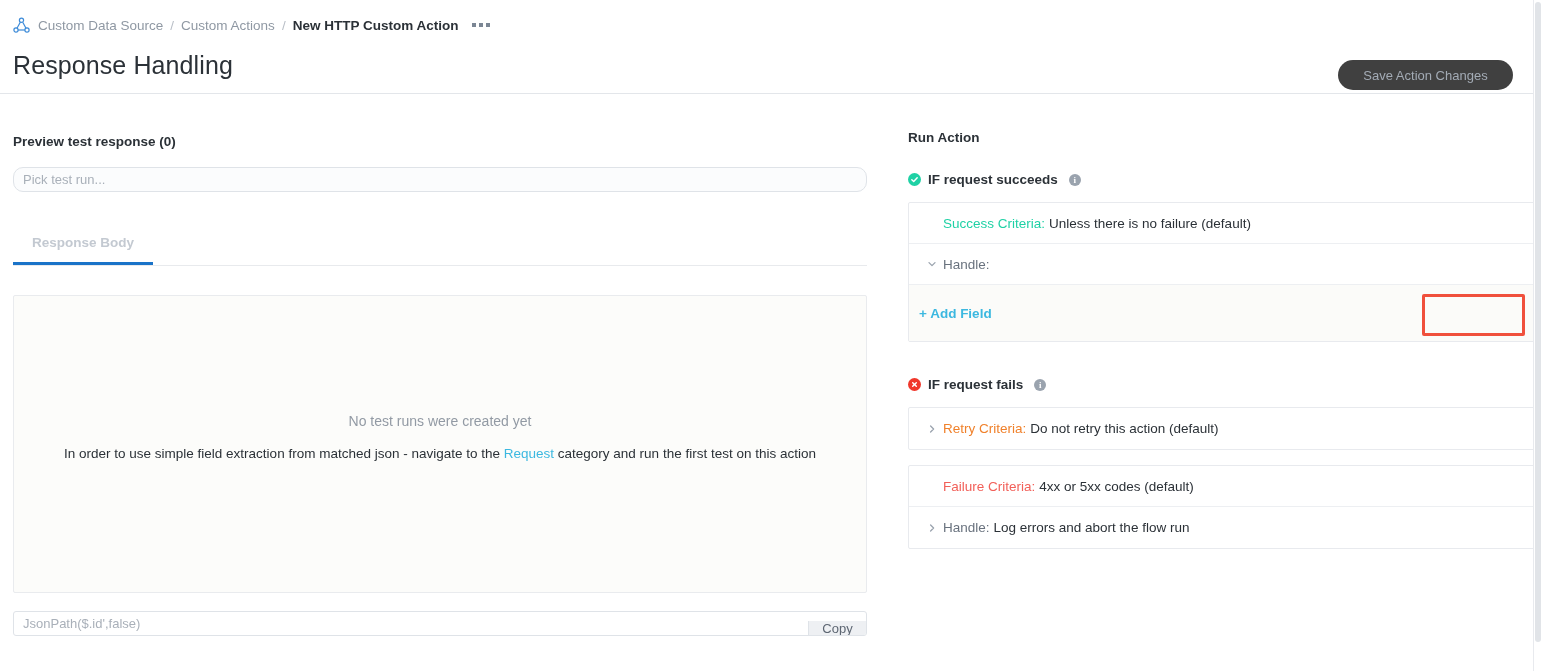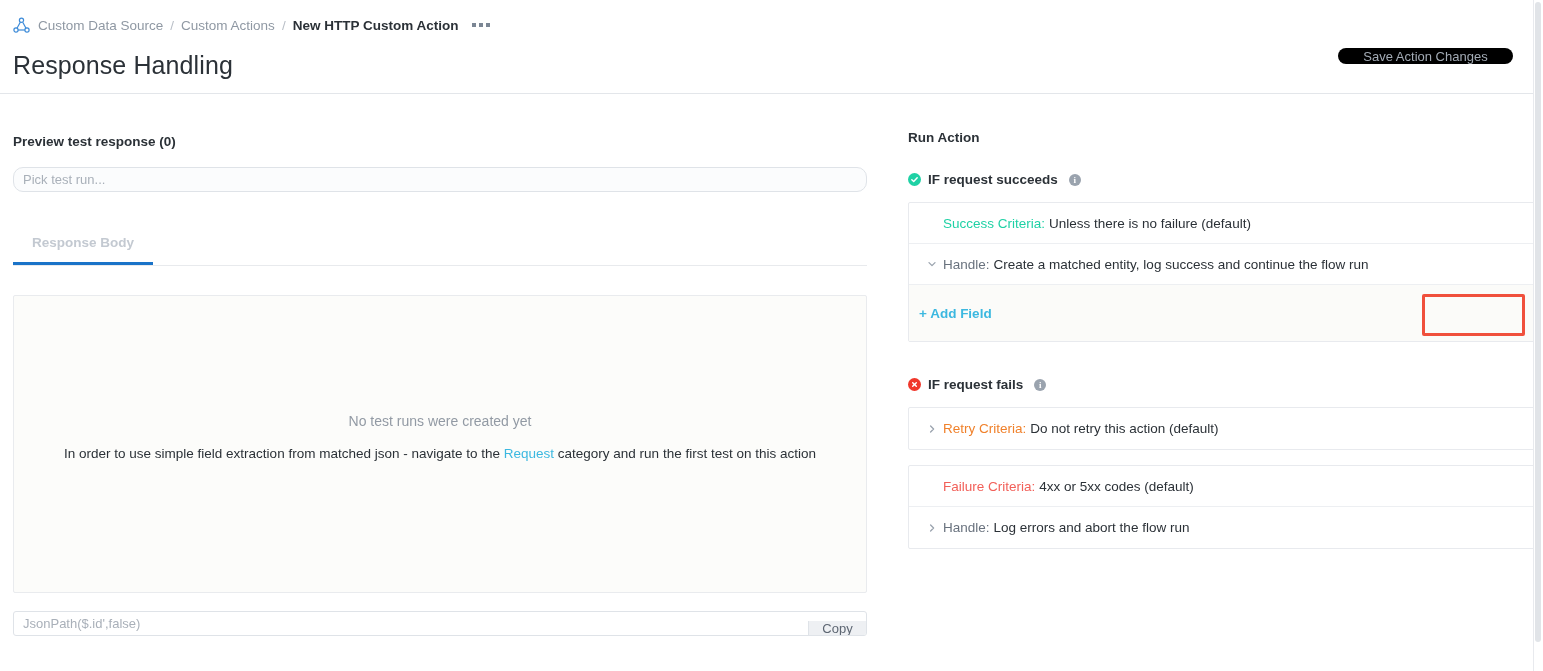--- a/index.html
+++ b/index.html
@@ -75,25 +75,25 @@
     position: absolute;
     left: 13px; top: 51px;
     font-size: 25px;
     font-weight: normal;
     color: #2b3137;
     letter-spacing: 0.1px;
   }
 
   .save-btn {
     position: absolute;
-    right: 20px; top: 48px;
+    right: 20px; top: 60px;
     width: 175px;
-    height: 16px;
+    height: 30px;
     border-radius: 16px;
-    background: #000000;
+    background: #404040;
     border: none;
     color: #a3abb5;
     font-size: 13px;
     font-family: "Liberation Sans", sans-serif;
     cursor: default;
     display: flex;
     align-items: center;
     justify-content: center;
   }
 
@@ -434,21 +434,20 @@
         <span class="k k-succ">Success Criteria:</span>
         <span class="v">Unless there is no failure (default)</span>
       </div>
       <div class="card-row">
         <span class="chev">
           <svg width="10" height="10" viewBox="0 0 10 10">
               <polyline points="2,3.6 5,6.6 8,3.6" fill="none" stroke="#9aa3ae" stroke-width="1.3" stroke-linecap="round" stroke-linejoin="round"></polyline>
             </svg>
         </span>
         <span class="k k-handle">Handle:</span>
-        <span class="v">Create a matched entity, log success and continue the flow run</span>
       </div>
       <div class="addfield-row">
         <button class="addfield-btn">+ Add Field</button>
       </div>
     </div>
 
     <div class="branch-head fail-head">
       <span class="status-ico ico-err">
         <svg width="9" height="9" viewBox="0 0 10 10">
           <line x1="3" y1="3" x2="7" y2="7" stroke="#ffffff" stroke-width="1.6" stroke-linecap="round"></line>

